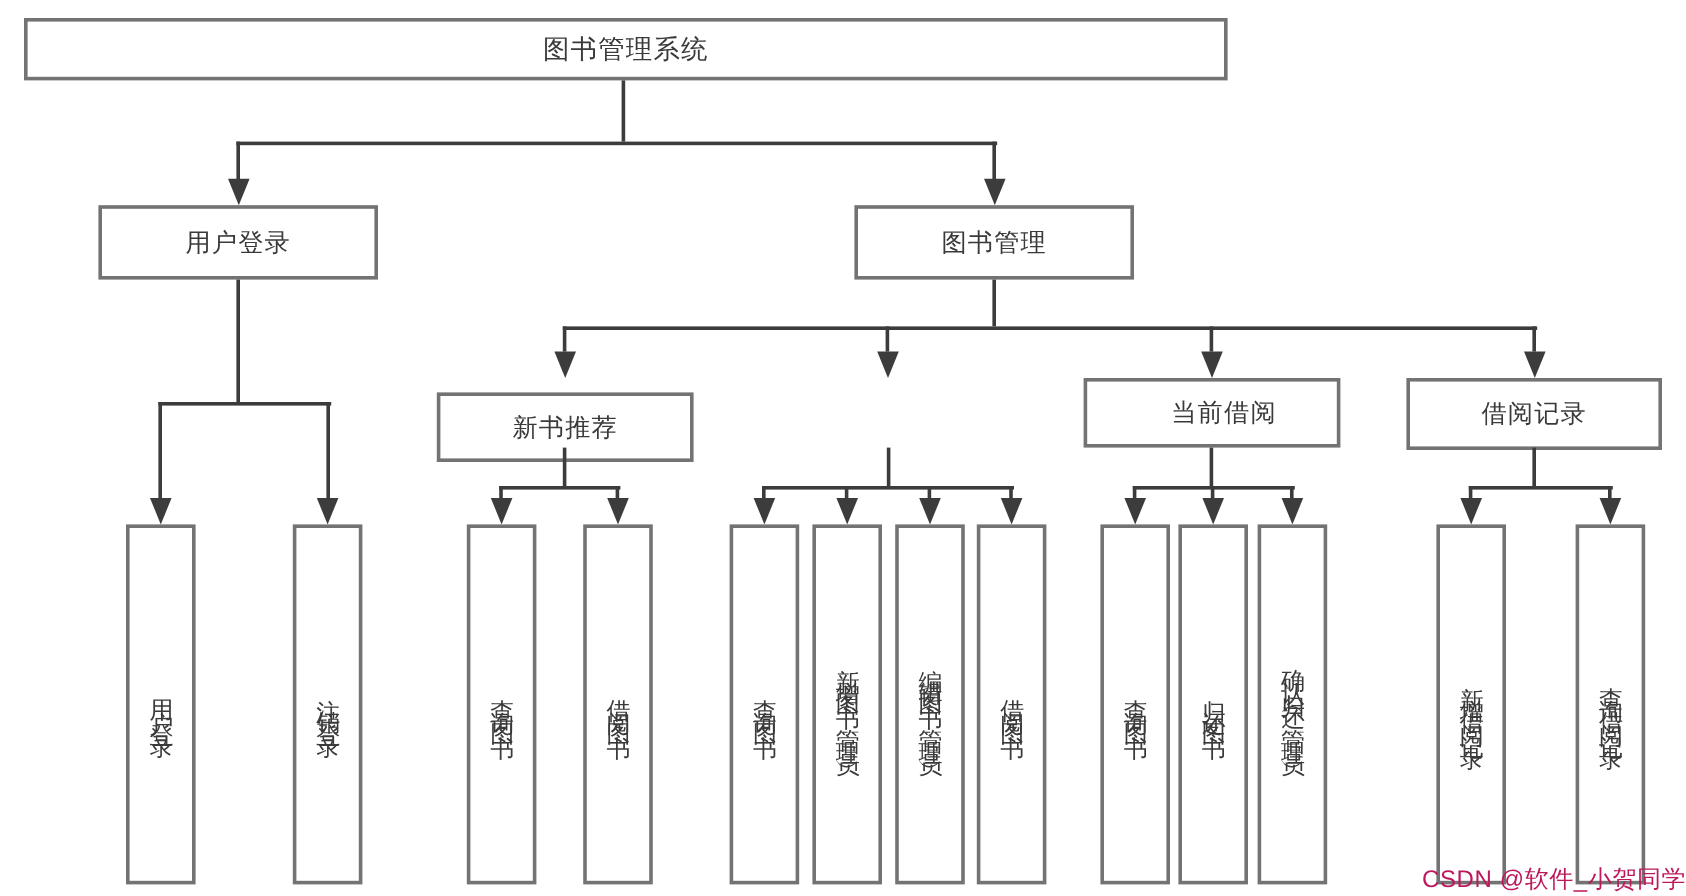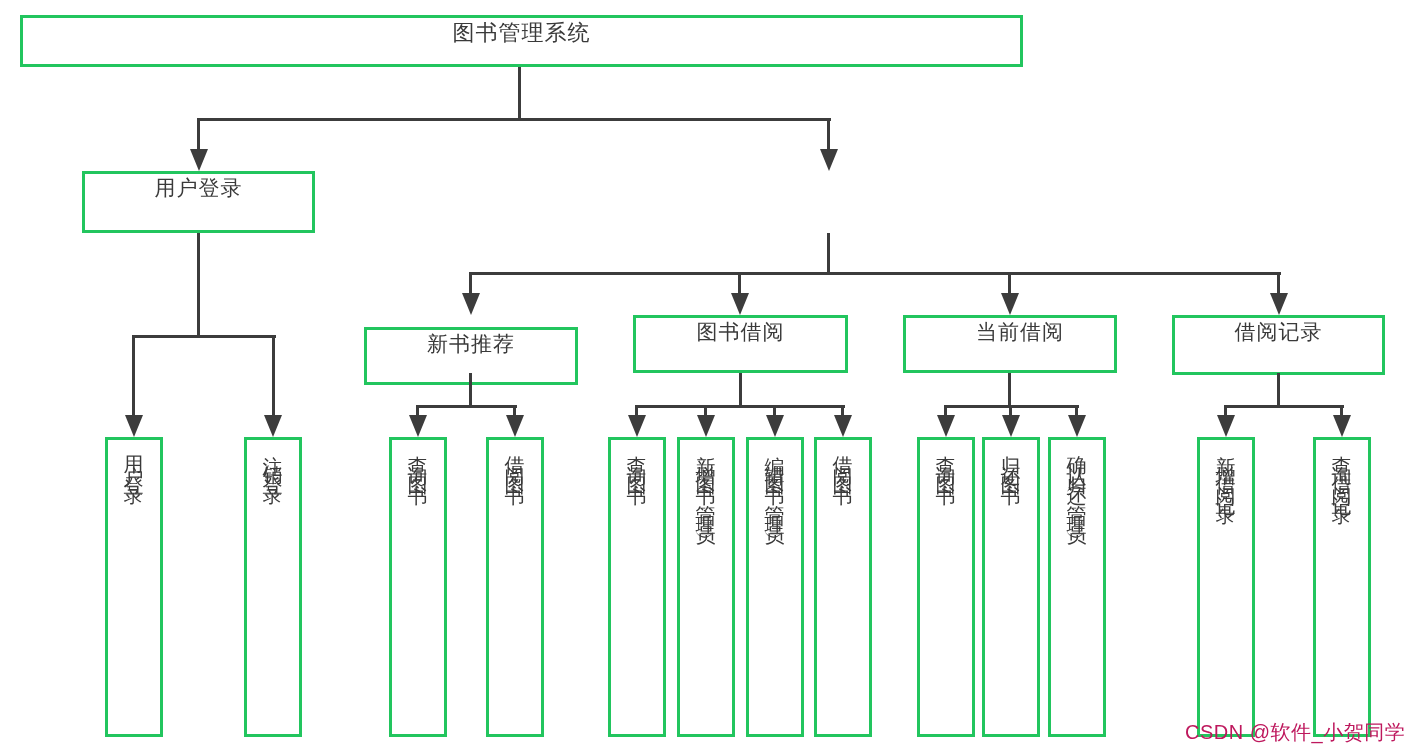--- a/index.html
+++ b/index.html
@@ -1,20 +1,20 @@
 <!DOCTYPE html>
 <html><head>
 <meta charset="utf-8">
 <style>
   html,body{margin:0;padding:0;background:#ffffff;}
   body{width:1405px;height:747px;position:relative;overflow:hidden;
        font-family:"Liberation Sans","DejaVu Sans",sans-serif;}
   .stage{position:absolute;left:0;top:0;width:1405px;height:747px;background:#ffffff;}
-  .box{position:absolute;box-sizing:border-box;border:3px solid #22c55e;background:#ffffff;
-       display:flex;justify-content:center;color:#3a3a3a;}
+  .box{position:absolute;box-sizing:border-box;border:3px solid #737373;background:#ffffff;
+       display:flex;align-items:center;justify-content:center;color:#3a3a3a;}
   .hbox{font-size:21px;letter-spacing:1px;}
   .rootbox{font-size:22px;letter-spacing:1px;}
   .vbox{font-size:20px;}
   .vbox .vtext{writing-mode:vertical-rl;text-orientation:mixed;letter-spacing:10px;
        line-height:1;white-space:nowrap;}
   .vline,.hline{position:absolute;background:#3c3c3c;}
   .vline{width:3px;}
   .hline{height:3px;}
   .arrow{position:absolute;width:0;height:0;
        border-left:9px solid transparent;border-right:9px solid transparent;
@@ -34,20 +34,23 @@
   <div class="vline" style="left:518px;top:67px;height:51px;"></div>
   <div class="hline" style="left:197px;top:118px;width:634px;"></div>
   <div class="vline" style="left:197px;top:118px;height:32px;"></div>
   <div class="arrow" style="left:190px;top:149px;"></div>
   <div class="vline" style="left:827px;top:118px;height:32px;"></div>
   <div class="arrow" style="left:820px;top:149px;"></div>
 
   <div class="box hbox" style="left:82px;top:171px;width:233px;height:62px;">
     <span>用户登录</span>
   </div>
+  <div class="box hbox" style="left:712px;top:171px;width:233px;height:62px;">
+    <span>图书管理</span>
+  </div>
 
   <div class="vline" style="left:197px;top:233px;height:102px;"></div>
   <div class="hline" style="left:132px;top:335px;width:144px;"></div>
   <div class="vline" style="left:132px;top:335px;height:80px;"></div>
   <div class="arrow" style="left:125px;top:415px;"></div>
   <div class="vline" style="left:272px;top:335px;height:80px;"></div>
   <div class="arrow" style="left:264px;top:415px;"></div>
 
   <div class="vline" style="left:827px;top:233px;height:39px;"></div>
   <div class="hline" style="left:469px;top:272px;width:812px;"></div>
@@ -55,23 +58,20 @@
   <div class="arrow" style="left:462px;top:293px;"></div>
   <div class="vline" style="left:738px;top:272px;height:21px;"></div>
   <div class="arrow" style="left:731px;top:293px;"></div>
   <div class="vline" style="left:1008px;top:272px;height:21px;"></div>
   <div class="arrow" style="left:1001px;top:293px;"></div>
   <div class="vline" style="left:1277px;top:272px;height:21px;"></div>
   <div class="arrow" style="left:1270px;top:293px;"></div>
 
   <div class="box hbox" style="left:364px;top:327px;width:214px;height:58px;">
     <span>新书推荐</span>
-  </div>
-  <div class="box hbox" style="left:633px;top:315px;width:215px;height:58px;">
-    <span>图书借阅</span>
   </div>
   <div class="box hbox" style="left:903px;top:315px;width:214px;height:58px;padding-left:20px;">
     <span>当前借阅</span>
   </div>
   <div class="box hbox" style="left:1172px;top:315px;width:213px;height:60px;">
     <span>借阅记录</span>
   </div>
 
   <div class="vline" style="left:469px;top:373px;height:32px;"></div>
   <div class="hline" style="left:416px;top:405px;width:101px;"></div>

